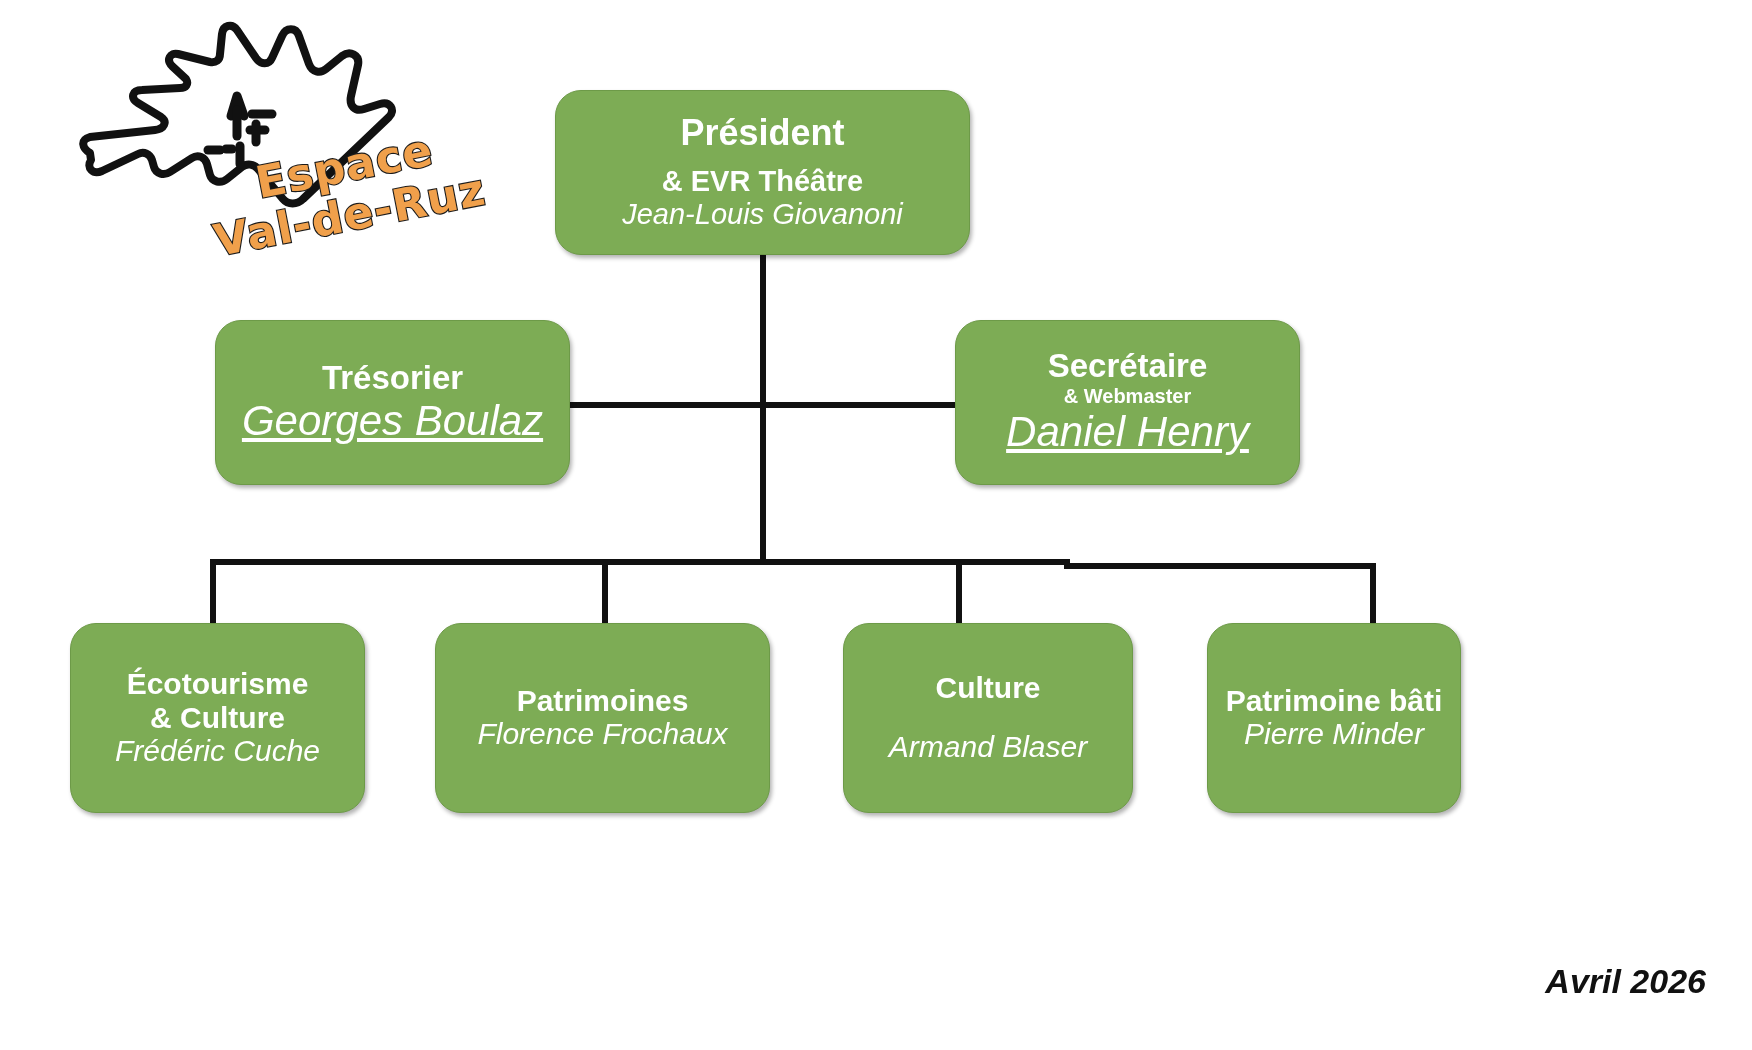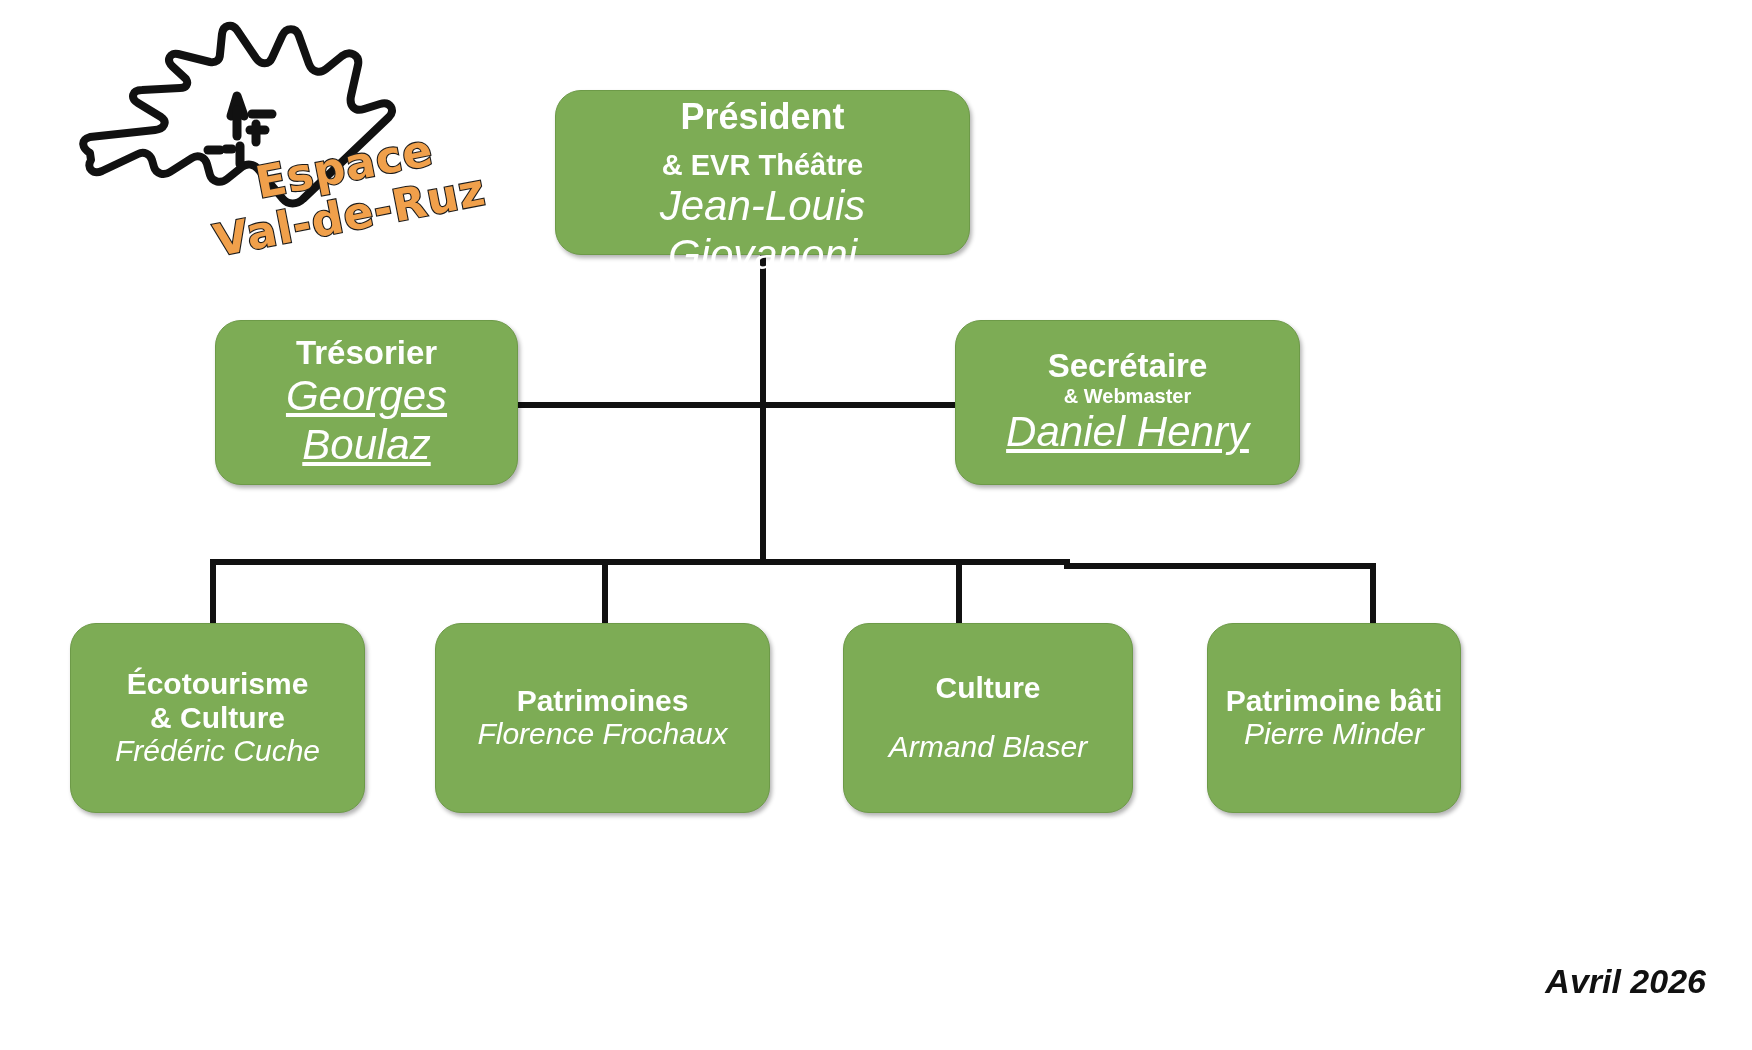--- a/index.html
+++ b/index.html
@@ -87,21 +87,21 @@
     line-height: 1.14;
   }
   .node .person {
     font-style: italic;
     line-height: 1.16;
   }
 
   
   .tier-top .title  { font-size: 36px; }
   .tier-top .sub    { font-size: 29px; margin-top: 12px; }
-  .tier-top .person { font-size: 42px; }
+  .tier-top .person { font-size: 29px; }
 
   .tier-mid .title  { font-size: 33px; }
   .tier-mid .sub    { font-size: 20px; }
   .tier-mid .person { font-size: 42px; text-decoration: underline; }
 
   .tier-low .title  { font-size: 30px; }
   .tier-low .person { font-size: 30px; }
 
   
   #date-label {
@@ -184,27 +184,27 @@
   <div class="line" style="left:508px; top:402px; width:452px; height:6px;"></div>
 
   <div class="line" style="left:210px; top:559px; width:860px; height:6px;"></div>
   <div class="line" style="left:1064px; top:563px; width:312px; height:6px;"></div>
 
   <div class="line" style="left:210px; top:559px; width:6px; height:66px;"></div>
   <div class="line" style="left:602px; top:559px; width:6px; height:66px;"></div>
   <div class="line" style="left:956px; top:559px; width:6px; height:66px;"></div>
   <div class="line" style="left:1370px; top:563px; width:6px; height:62px;"></div>
 
-  <div class="node tier-top" style="left:555px; top:90px; width:415px; height:165px;justify-content:space-between;">
+  <div class="node tier-top" style="left:555px; top:90px; width:415px; height:165px;">
     <div class="title">Président</div>
     <div class="sub">&amp; EVR Théâtre</div>
     <div class="person">Jean-Louis Giovanoni</div>
   </div>
 
-  <div class="node tier-mid" style="left:215px; top:320px; width:303px; height:165px;">
+  <div class="node tier-mid" style="left:215px; top:320px; width:355px; height:165px;">
     <div class="title">Trésorier</div>
     <div class="person">Georges Boulaz</div>
   </div>
 
   <div class="node tier-mid" style="left:955px; top:320px; width:345px; height:165px;">
     <div class="title">Secrétaire</div>
     <div class="sub">&amp; Webmaster</div>
     <div class="person">Daniel Henry</div>
   </div>
 

